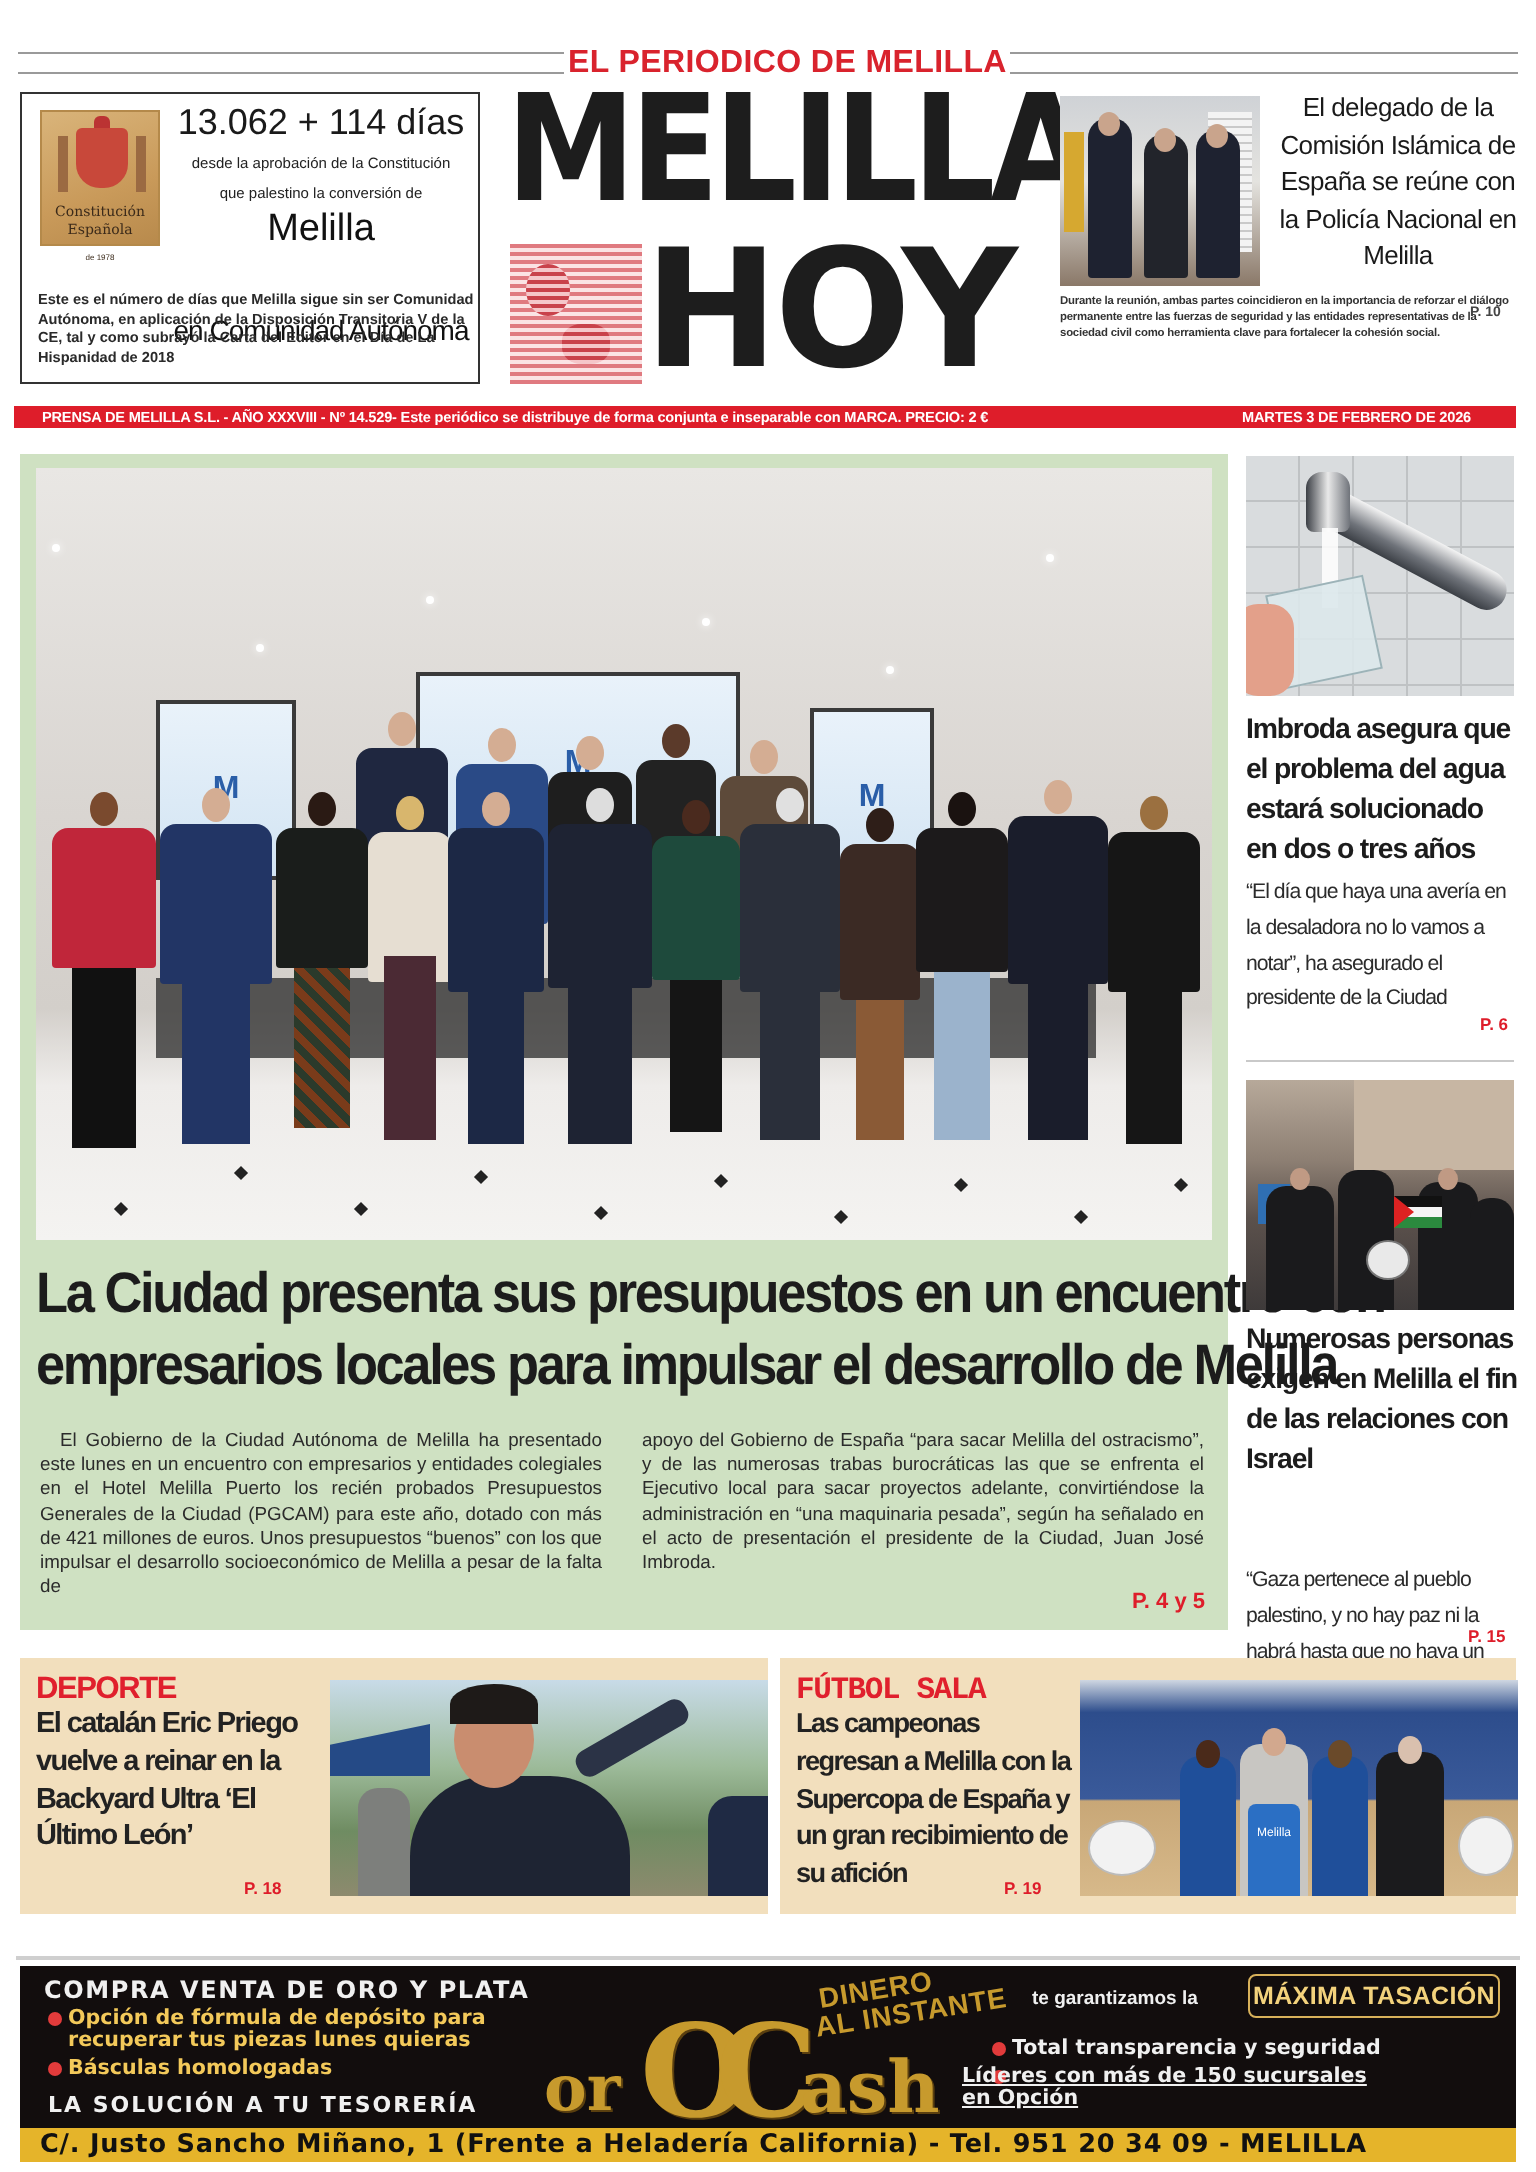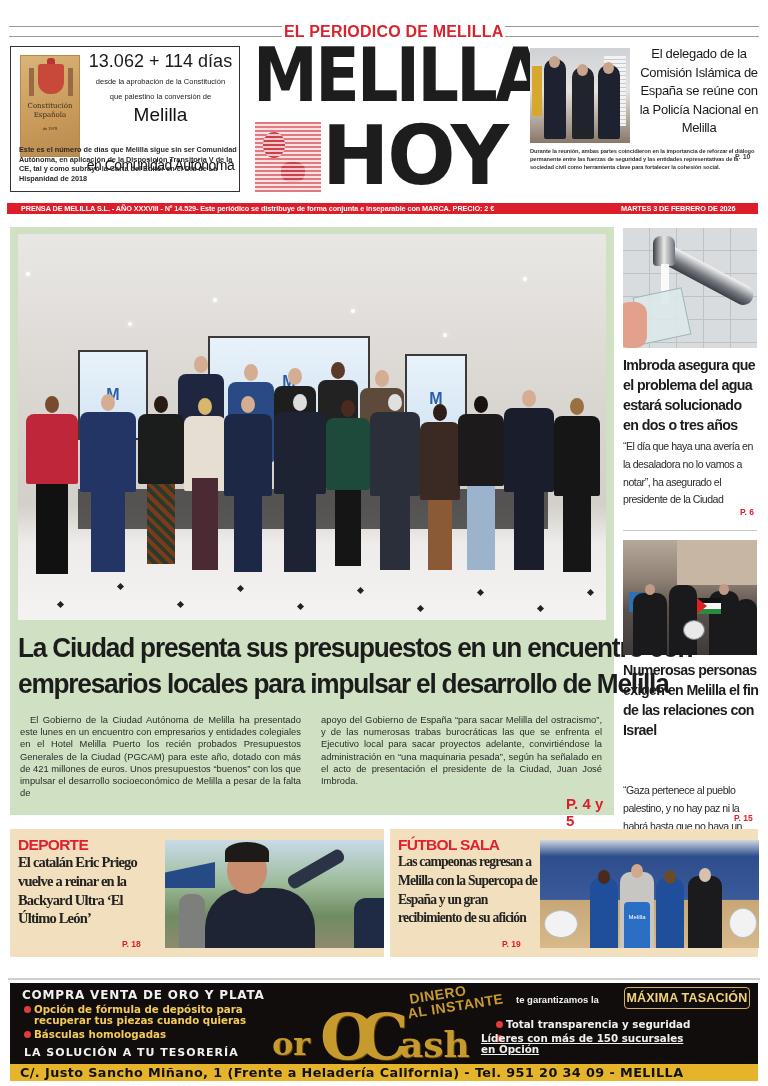--- a/index.html
+++ b/index.html
@@ -4,21 +4,21 @@
 <style>
   * { box-sizing: border-box; margin: 0; padding: 0; }
   body { width: 768px; height: 1086px; background: #ffffff; font-family: "Liberation Sans", sans-serif; position: relative; overflow: hidden; color: #1a1a1a; }
 
   
   .rule { position: absolute; height: 1px; background: #9a9a9a; }
   .kicker { position: absolute; left: 282px; top: 23px; font-size: 16px; font-weight: bold; color: #d9232d; letter-spacing: 0.2px; white-space: nowrap; background:#fff; padding: 0 2px; }
 
   
   .const-box { position: absolute; left: 10px; top: 46px; width: 230px; height: 146px; border: 1.5px solid #333; background: #fff; }
-  .const-img { position: absolute; left: 9px; top: 8px; width: 60px; height: 102px; background: linear-gradient(160deg, #d9b47a 0%, #c99a5a 60%, #b88a4c 100%); border: 1px solid #b4894a; }
+  .const-img { position: absolute; left: 9px; top: 8px; width: 60px; height: 68px; background: linear-gradient(160deg, #d9b47a 0%, #c99a5a 60%, #b88a4c 100%); border: 1px solid #b4894a; }
   .const-img .shield { position:absolute; left: 17px; top: 8px; width: 26px; height: 30px; background: #c8483a; border-radius: 3px 3px 12px 12px; }
   .const-img .shield:before { content:""; position:absolute; left:9px; top:-6px; width:8px; height:6px; background:#b33; border-radius:3px 3px 0 0; }
   .const-img .pillar { position:absolute; top: 12px; width: 5px; height: 28px; background:#9b6a42; }
   .const-img .t1 { position:absolute; left:0; right:0; top: 46px; text-align:center; font-family: "DejaVu Serif", serif; font-size: 7px; color:#3b2a1a; line-height: 9px; }
   .const-img .t2 { position:absolute; left:0; right:0; top: 70px; text-align:center; font-size: 4px; color:#3b2a1a; }
   .const-big { position: absolute; left: 72px; top: 4px; width: 155px; text-align: center; font-size: 18px; font-weight: normal; color: #1a1a1a; }
   .const-small { position: absolute; left: 72px; width: 155px; text-align: center; font-size: 7.5px; color: #222; }
   .const-mel { position: absolute; left: 72px; top: 57px; width: 155px; text-align: center; font-size: 19px; color: #111; }
   .const-ca { position: absolute; left: 72px; top: 78px; width: 155px; text-align: center; font-size: 14px; color: #111; letter-spacing: -0.5px; margin-top: 32px; }
   .const-note { position: absolute; left: 8px; top: 98px; width: 218px; font-size: 7.3px; line-height: 9.5px; font-weight: bold; color: #2a2a2a; }
@@ -52,21 +52,21 @@
   .screen .m { position:absolute; left: 50%; top: 40%; transform: translateX(-50%); font-size: 16px; font-weight: bold; color: #2a5ea8; }
   .stage { position:absolute; left: 60px; top: 255px; width: 470px; height: 40px; background: #2a2a2a; opacity: 0.75; }
   .person { position:absolute; }
   .person .head { position:absolute; left: 50%; transform: translateX(-50%); width: 14px; height: 17px; border-radius: 50%; background: #d4ad93; }
   .person .body { position:absolute; left: 0; right: 0; border-radius: 8px 8px 2px 2px; }
   .person .legs { position:absolute; left: 20%; right: 20%; }
   .floor-dot { position:absolute; width: 5px; height: 5px; background: #222; transform: rotate(45deg); }
 
   .main-head { position: absolute; left: 8px; top: 402px; width: 592px; font-family: "Liberation Sans", sans-serif; font-size: 28.5px; font-weight: bold; line-height: 36px; color: #1c1c1c; letter-spacing: -1.3px; transform: scaleX(0.92); transform-origin: left; white-space: nowrap; }
   .main-col { position: absolute; top: 487px; width: 281px; font-size: 9.4px; line-height: 12.2px; color: #2b2b2b; text-align: justify; }
-  .main-page { position: absolute; left: 556px; top: 568px; font-size: 15px; font-weight: bold; color: #de1d2a; }
+  .main-page { position: absolute; left: 556px; top: 568px; font-size: 11px; font-weight: bold; color: #de1d2a; }
 
   
   .rc-photo1 { position: absolute; left: 623px; top: 228px; width: 134px; height: 120px; background: repeating-linear-gradient(to right, #d9dcde 0, #d9dcde 26px, #bfc2c4 26px, #bfc2c4 27px), #d9dcde; overflow: hidden; }
   .rc-photo1:after { content:""; position:absolute; inset:0; background: repeating-linear-gradient(to bottom, transparent 0, transparent 22px, #bfc2c4 22px, #bfc2c4 23px); }
   .rc-photo1 .tap { position:absolute; left: 32px; top: 10px; width: 110px; height: 20px; background: linear-gradient(to bottom, #f4f4f4, #6f737a 60%, #3b3f45); border-radius: 10px; transform: rotate(28deg); transform-origin: left center; z-index: 2; }
   .rc-photo1 .spout { position:absolute; left: 30px; top: 8px; width: 22px; height: 30px; background: linear-gradient(to right, #3b3f45, #e9e9e9, #6f737a); border-radius: 8px 8px 4px 4px; z-index: 2; }
   .rc-photo1 .water { position:absolute; left: 38px; top: 36px; width: 8px; height: 40px; background: rgba(255,255,255,0.85); z-index: 2; }
   .rc-photo1 .glass { position:absolute; left: 14px; top: 64px; width: 50px; height: 48px; background: rgba(220,232,235,0.9); border: 1px solid #9db3b8; transform: rotate(-12deg); z-index: 2; }
   .rc-photo1 .hand { position:absolute; left: -6px; top: 74px; width: 30px; height: 46px; background: #e3a08a; border-radius: 12px; z-index: 3; }
   .rc-head { position: absolute; left: 623px; width: 136px; font-size: 14.2px; font-weight: bold; line-height: 20px; color: #1c1c1c; letter-spacing: -0.6px; }
@@ -78,21 +78,21 @@
   .rc-photo2 .fig { position:absolute; bottom: 0; background: #1a1a1c; border-radius: 10px 10px 0 0; }
   .rc-photo2 .fhead { position:absolute; width: 10px; height: 11px; border-radius:50%; background:#c09a84; }
   .rc-photo2 .drum { position:absolute; left: 60px; top: 80px; width: 22px; height: 20px; border-radius: 50%; background: #e9e9e9; border: 1px solid #777; }
   .rc-photo2 .pflag { position:absolute; left: 74px; top: 58px; width: 24px; height: 16px; background: linear-gradient(to bottom, #111 0 33%, #f5f5f5 33% 66%, #2b8a3e 66% 100%); }
   .rc-photo2 .pflag:before { content:""; position:absolute; left:0; top:0; border-left: 10px solid #d22; border-top: 8px solid transparent; border-bottom: 8px solid transparent; }
   .rc-photo2 .blue { position:absolute; left: 6px; top: 52px; width: 16px; height: 20px; background: #2f6fb3; }
 
   
   .sport-box { position: absolute; top: 829px; height: 128px; background: #f2dfbd; }
   .sport-kicker { position: absolute; top: 7px; font-size: 15.5px; font-weight: bold; color: #e0202d; letter-spacing: -0.7px; }
-  .sport-head { position: absolute; top: 24px; font-size: 14.5px; font-weight: bold; line-height: 18.8px; color: #222; letter-spacing: -0.8px; font-family: Liberation Serif, serif; }
+  .sport-head { position: absolute; top: 24px; font-size: 14.5px; font-weight: bold; line-height: 18.8px; color: #222; letter-spacing: -0.8px; }
   .sport-page { position: absolute; font-size: 8.5px; font-weight: bold; color: #de1d2a; }
   .sp-photo1 { position:absolute; left: 155px; top: 11px; width: 219px; height: 108px; background: linear-gradient(to bottom, #c8dbe8 0%, #9dbb9a 40%, #6f8c62 70%, #8d8a6e 100%); overflow: hidden; }
   .sp-photo1 .tent { position:absolute; left: 0; top: 22px; width: 50px; height: 26px; background: #254a86; clip-path: polygon(0 40%, 100% 0, 100% 100%, 0 100%); }
   .sp-photo1 .runner { position:absolute; left: 40px; top: 48px; width: 110px; height: 70px; background: #1e2433; border-radius: 40px 40px 0 0; }
   .sp-photo1 .rhead { position:absolute; left: 62px; top: 6px; width: 40px; height: 48px; border-radius: 50%; background: #c98d6f; }
   .sp-photo1 .hair { position:absolute; left: 60px; top: 2px; width: 44px; height: 20px; border-radius: 50% 50% 0 0; background: #1e1a18; }
   .sp-photo1 .arm { position:absolute; left: 120px; top: 22px; width: 62px; height: 14px; background: #2b3346; transform: rotate(-30deg); border-radius: 6px; }
   .sp-photo1 .p2 { position:absolute; left: 14px; top: 54px; width: 26px; height: 54px; background: #7d7f7c; border-radius: 10px 10px 0 0; }
   .sp-photo1 .p3 { position:absolute; right: 0; top: 58px; width: 30px; height: 50px; background: #1f2a44; border-radius: 12px 0 0 0; }
   .sp-photo2 { position:absolute; left: 150px; top: 11px; width: 219px; height: 108px; background: linear-gradient(to bottom, #cfd7e2 0%, #2d4d8c 15%, #3a5a9a 55%, #c8a777 56%, #d7b98a 100%); overflow: hidden; }
@@ -325,21 +325,21 @@
     <div class="p2"></div>
     <div class="runner"></div>
     <div class="rhead"></div>
     <div class="hair"></div>
     <div class="arm"></div>
     <div class="p3"></div>
   </div>
 </div>
 
 <div class="sport-box" style="left:390px; width:368px;">
-  <div class="sport-kicker" style="left:8px;">FÚTBOL SALA</div>
+  <div class="sport-kicker" style="left:8px;font-family:Liberation Mono, monospace;">FÚTBOL SALA</div>
   <div class="sport-head" style="left:8px; width:142px; font-size:13.6px;">Las campeonas regresan a Melilla con la Supercopa de España y un gran recibimiento de su afición</div>
   <div class="sport-page" style="left:112px; top:110px;">P. 19</div>
   <div class="sp-photo2">
     <div class="banner"></div>
     <div class="banner2"></div>
     <div class="pl" style="left:50px; width:28px; height:70px; background:#1f4f9a;"></div>
     <div class="ph" style="left:58px; top:30px; background:#4a2a1a;"></div>
     <div class="pl" style="left:80px; width:34px; height:76px; background:#c8c6c2;"></div>
     <div class="ph" style="left:91px; top:24px;"></div>
     <div class="pl" style="left:84px; width:26px; height:46px; background:#2b6fc4; border-radius:4px 4px 0 0; color:#fff; font-size:6px; text-align:center; line-height:30px;"><span>Melilla</span></div>
@@ -349,21 +349,21 @@
     <div class="ph" style="left:159px; top:28px; background:#d9c0ae;"></div>
   </div>
 </div>
 
 <div class="ad-rule"></div>
 <div class="ad">
   <div class="ad-t1">COMPRA VENTA DE ORO Y PLATA</div>
   <div class="ad-dot" style="left:14px; top:23px;"></div>
   <div class="ad-bul" style="left:24px; top:21px;">
     <div>Opción de fórmula de depósito para</div>
-    <div>recuperar tus piezas cuando quieras</div>
+    <div>recuperar tus piezas lunes quieras</div>
   </div>
   <div class="ad-dot" style="left:14px; top:48px;"></div>
   <div class="ad-bul" style="left:24px; top:46px;">Básculas homologadas</div>
   <div class="ad-t2">LA SOLUCIÓN A TU TESORERÍA</div>
 
   <div class="ad-logo">
     <span class="or">or</span>
     <span class="oo">OC</span>
     <span class="cash">ash</span>
   </div>

